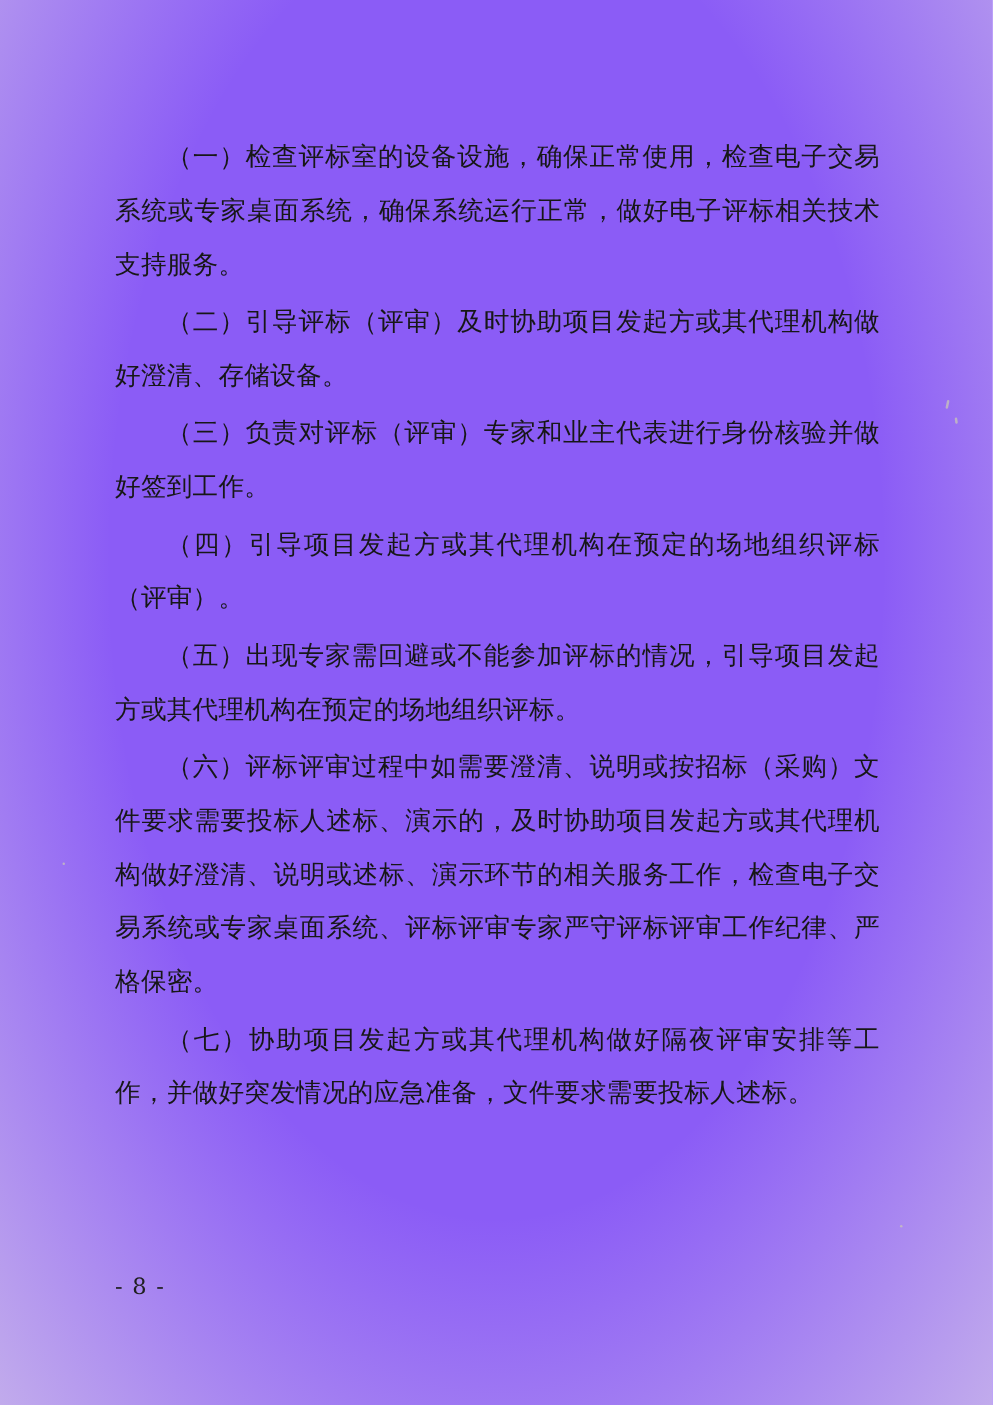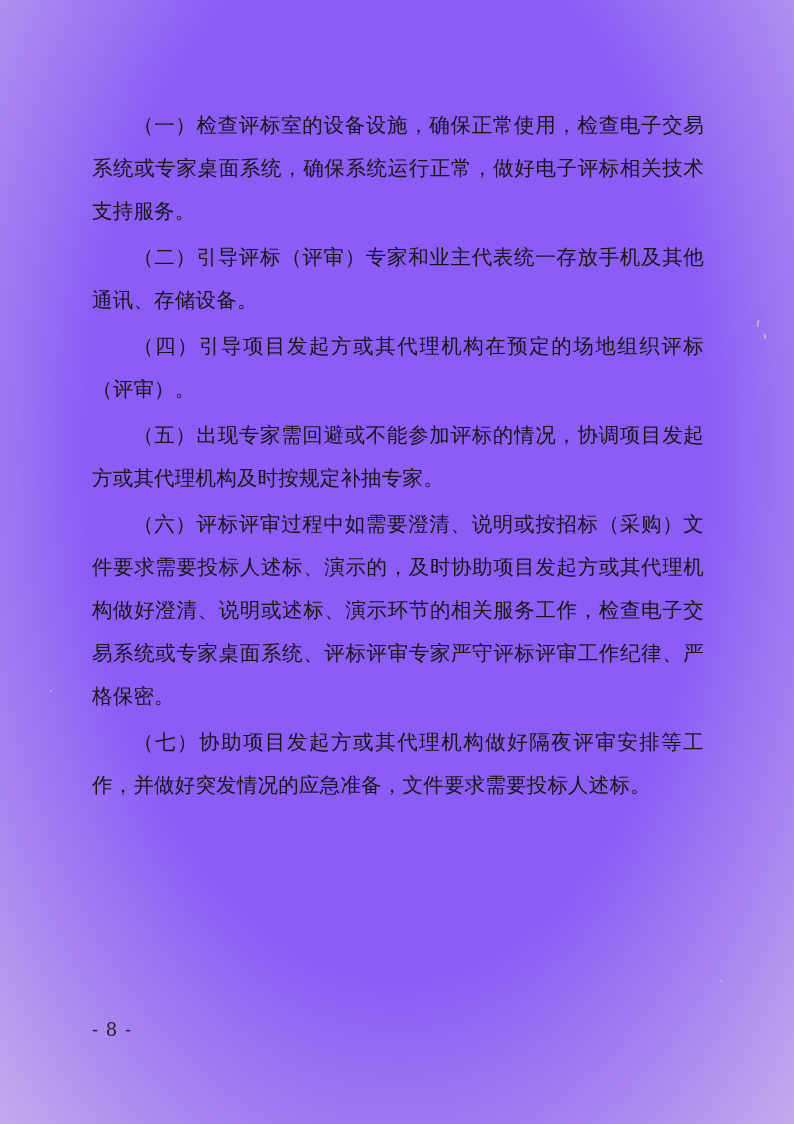--- a/index.html
+++ b/index.html
@@ -76,23 +76,24 @@
 <div class="page">
 
   <div class="paper-tint"></div>
   <div class="speck s1"></div>
   <div class="speck s2"></div>
   <div class="speck s3"></div>
   <div class="speck s4"></div>
 
   <div class="content">
     <p class="para">（一）检查评标室的设备设施，确保正常使用，检查电子交易系统或专家桌面系统，确保系统运行正常，做好电子评标相关技术支持服务。</p>
-    <p class="para">（二）引导评标（评审）专家和业主代表统一存放手机及其他通讯、存储设备。</p>
+    <p class="para">（二）引导评标（评审）及时协助项目发起方或其代理机构做好澄清、存储设备。</p>
+    <p class="para">（三）负责对评标（评审）专家和业主代表进行身份核验并做好签到工作。</p>
     <p class="para">（四）引导项目发起方或其代理机构在预定的场地组织评标（评审）。</p>
-    <p class="para">（五）出现专家需回避或不能参加评标的情况，协调项目发起方或其代理机构及时按规定补抽专家。</p>
+    <p class="para">（五）出现专家需回避或不能参加评标的情况，引导项目发起方或其代理机构在预定的场地组织评标。</p>
     <p class="para">（六）评标评审过程中如需要澄清、说明或按招标（采购）文件要求需要投标人述标、演示的，及时协助项目发起方或其代理机构做好澄清、说明或述标、演示环节的相关服务工作，检查电子交易系统或专家桌面系统、评标评审专家严守评标评审工作纪律、严格保密。</p>
     <p class="para">（七）协助项目发起方或其代理机构做好隔夜评审安排等工作，并做好突发情况的应急准备，文件要求需要投标人述标。</p>
   </div>
 
   <div class="footer">
     <span class="page-number">- 8 -</span>
   </div>
 
 </div>
 

